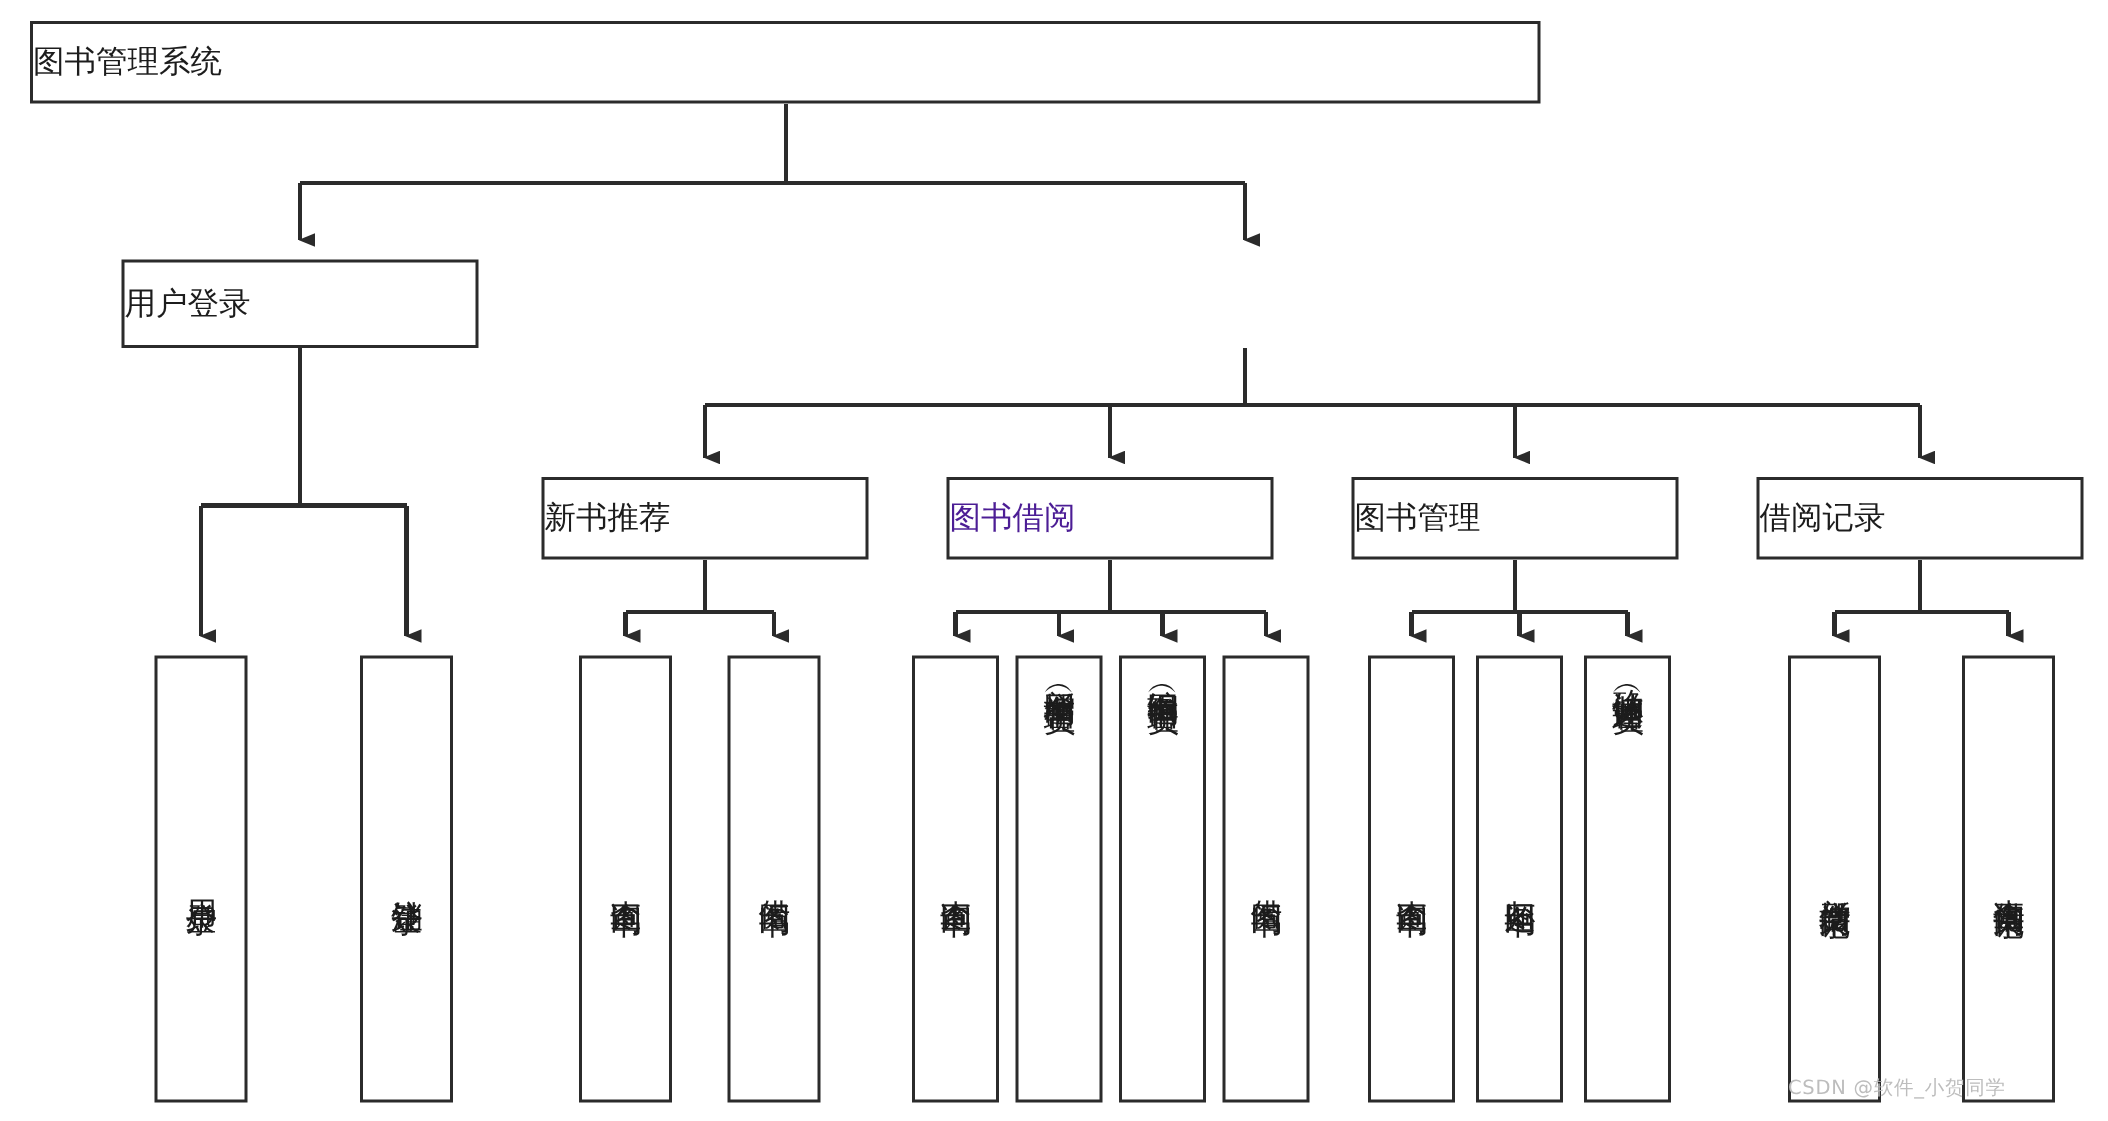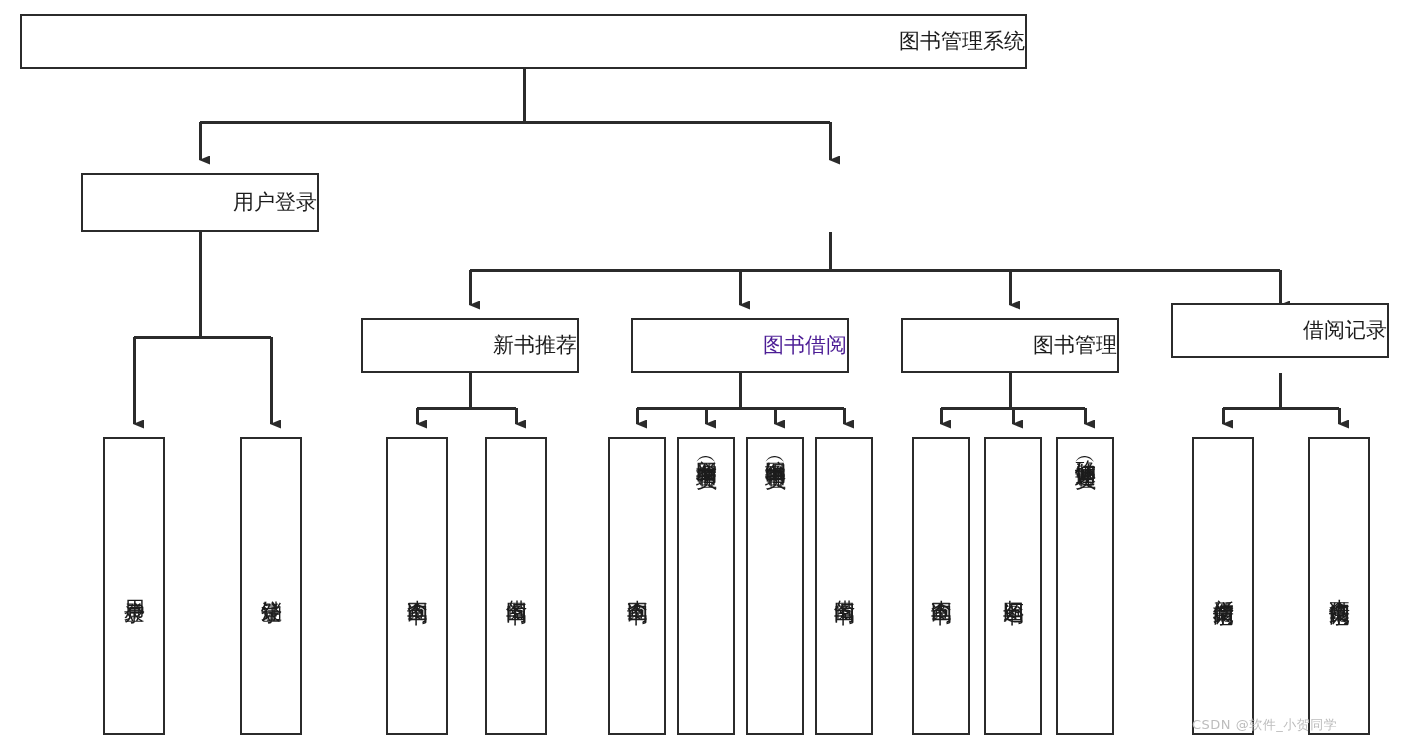--- a/index.html
+++ b/index.html
@@ -28,21 +28,21 @@
     height: 747px;
     pointer-events: none;
   }
   .node {
     position: absolute;
     box-sizing: border-box;
     background: #ffffff;
     border: 2px solid #2b2b2b;
     display: flex;
     align-items: center;
-    justify-content: flex-end;
+    justify-content: flex-start;
     overflow: hidden;
   }
   .node-label {
     color: #1c1c1c;
     line-height: 1.18;
     text-align: center;
     white-space: nowrap;
   }
   .node.horizontal .node-label {
     writing-mode: horizontal-tb;
@@ -139,21 +139,21 @@
 
   <div class="node horizontal" style="left: 361px; top: 318px; width: 218px; height: 55px; border-color: rgb(43, 43, 43); background: rgb(255, 255, 255);">
     <span class="node-label" style="color: rgb(28, 28, 28);">新书推荐</span>
   </div>
   <div class="node horizontal" style="left: 631px; top: 318px; width: 218px; height: 55px; border-color: rgb(43, 43, 43); background: rgb(255, 255, 255);">
     <span class="node-label" style="color: #4c1d95;">图书借阅</span>
   </div>
   <div class="node horizontal" style="left: 901px; top: 318px; width: 218px; height: 55px; border-color: rgb(43, 43, 43); background: rgb(255, 255, 255);">
     <span class="node-label" style="color: rgb(28, 28, 28);">图书管理</span>
   </div>
-  <div class="node horizontal" style="left: 1171px; top: 303px; width: 218px; height: 55px; border-color: rgb(43, 43, 43); background: rgb(255, 255, 255);">
+  <div class="node horizontal" style="left: 1171px; top: 318px; width: 218px; height: 55px; border-color: rgb(43, 43, 43); background: rgb(255, 255, 255);">
     <span class="node-label" style="color: rgb(28, 28, 28);">借阅记录</span>
   </div>
 
   <div class="node vertical centered" style="left: 103px; top: 437px; width: 62px; height: 298px; border-color: rgb(43, 43, 43); background: rgb(255, 255, 255);">
     <span class="node-label" style="color: rgb(28, 28, 28);">用户登录</span>
   </div>
   <div class="node vertical centered" style="left: 240px; top: 437px; width: 62px; height: 298px; border-color: rgb(43, 43, 43); background: rgb(255, 255, 255);">
     <span class="node-label" style="color: rgb(28, 28, 28);">注销登录</span>
   </div>
   <div class="node vertical centered" style="left: 386px; top: 437px; width: 62px; height: 298px; border-color: rgb(43, 43, 43); background: rgb(255, 255, 255);">

